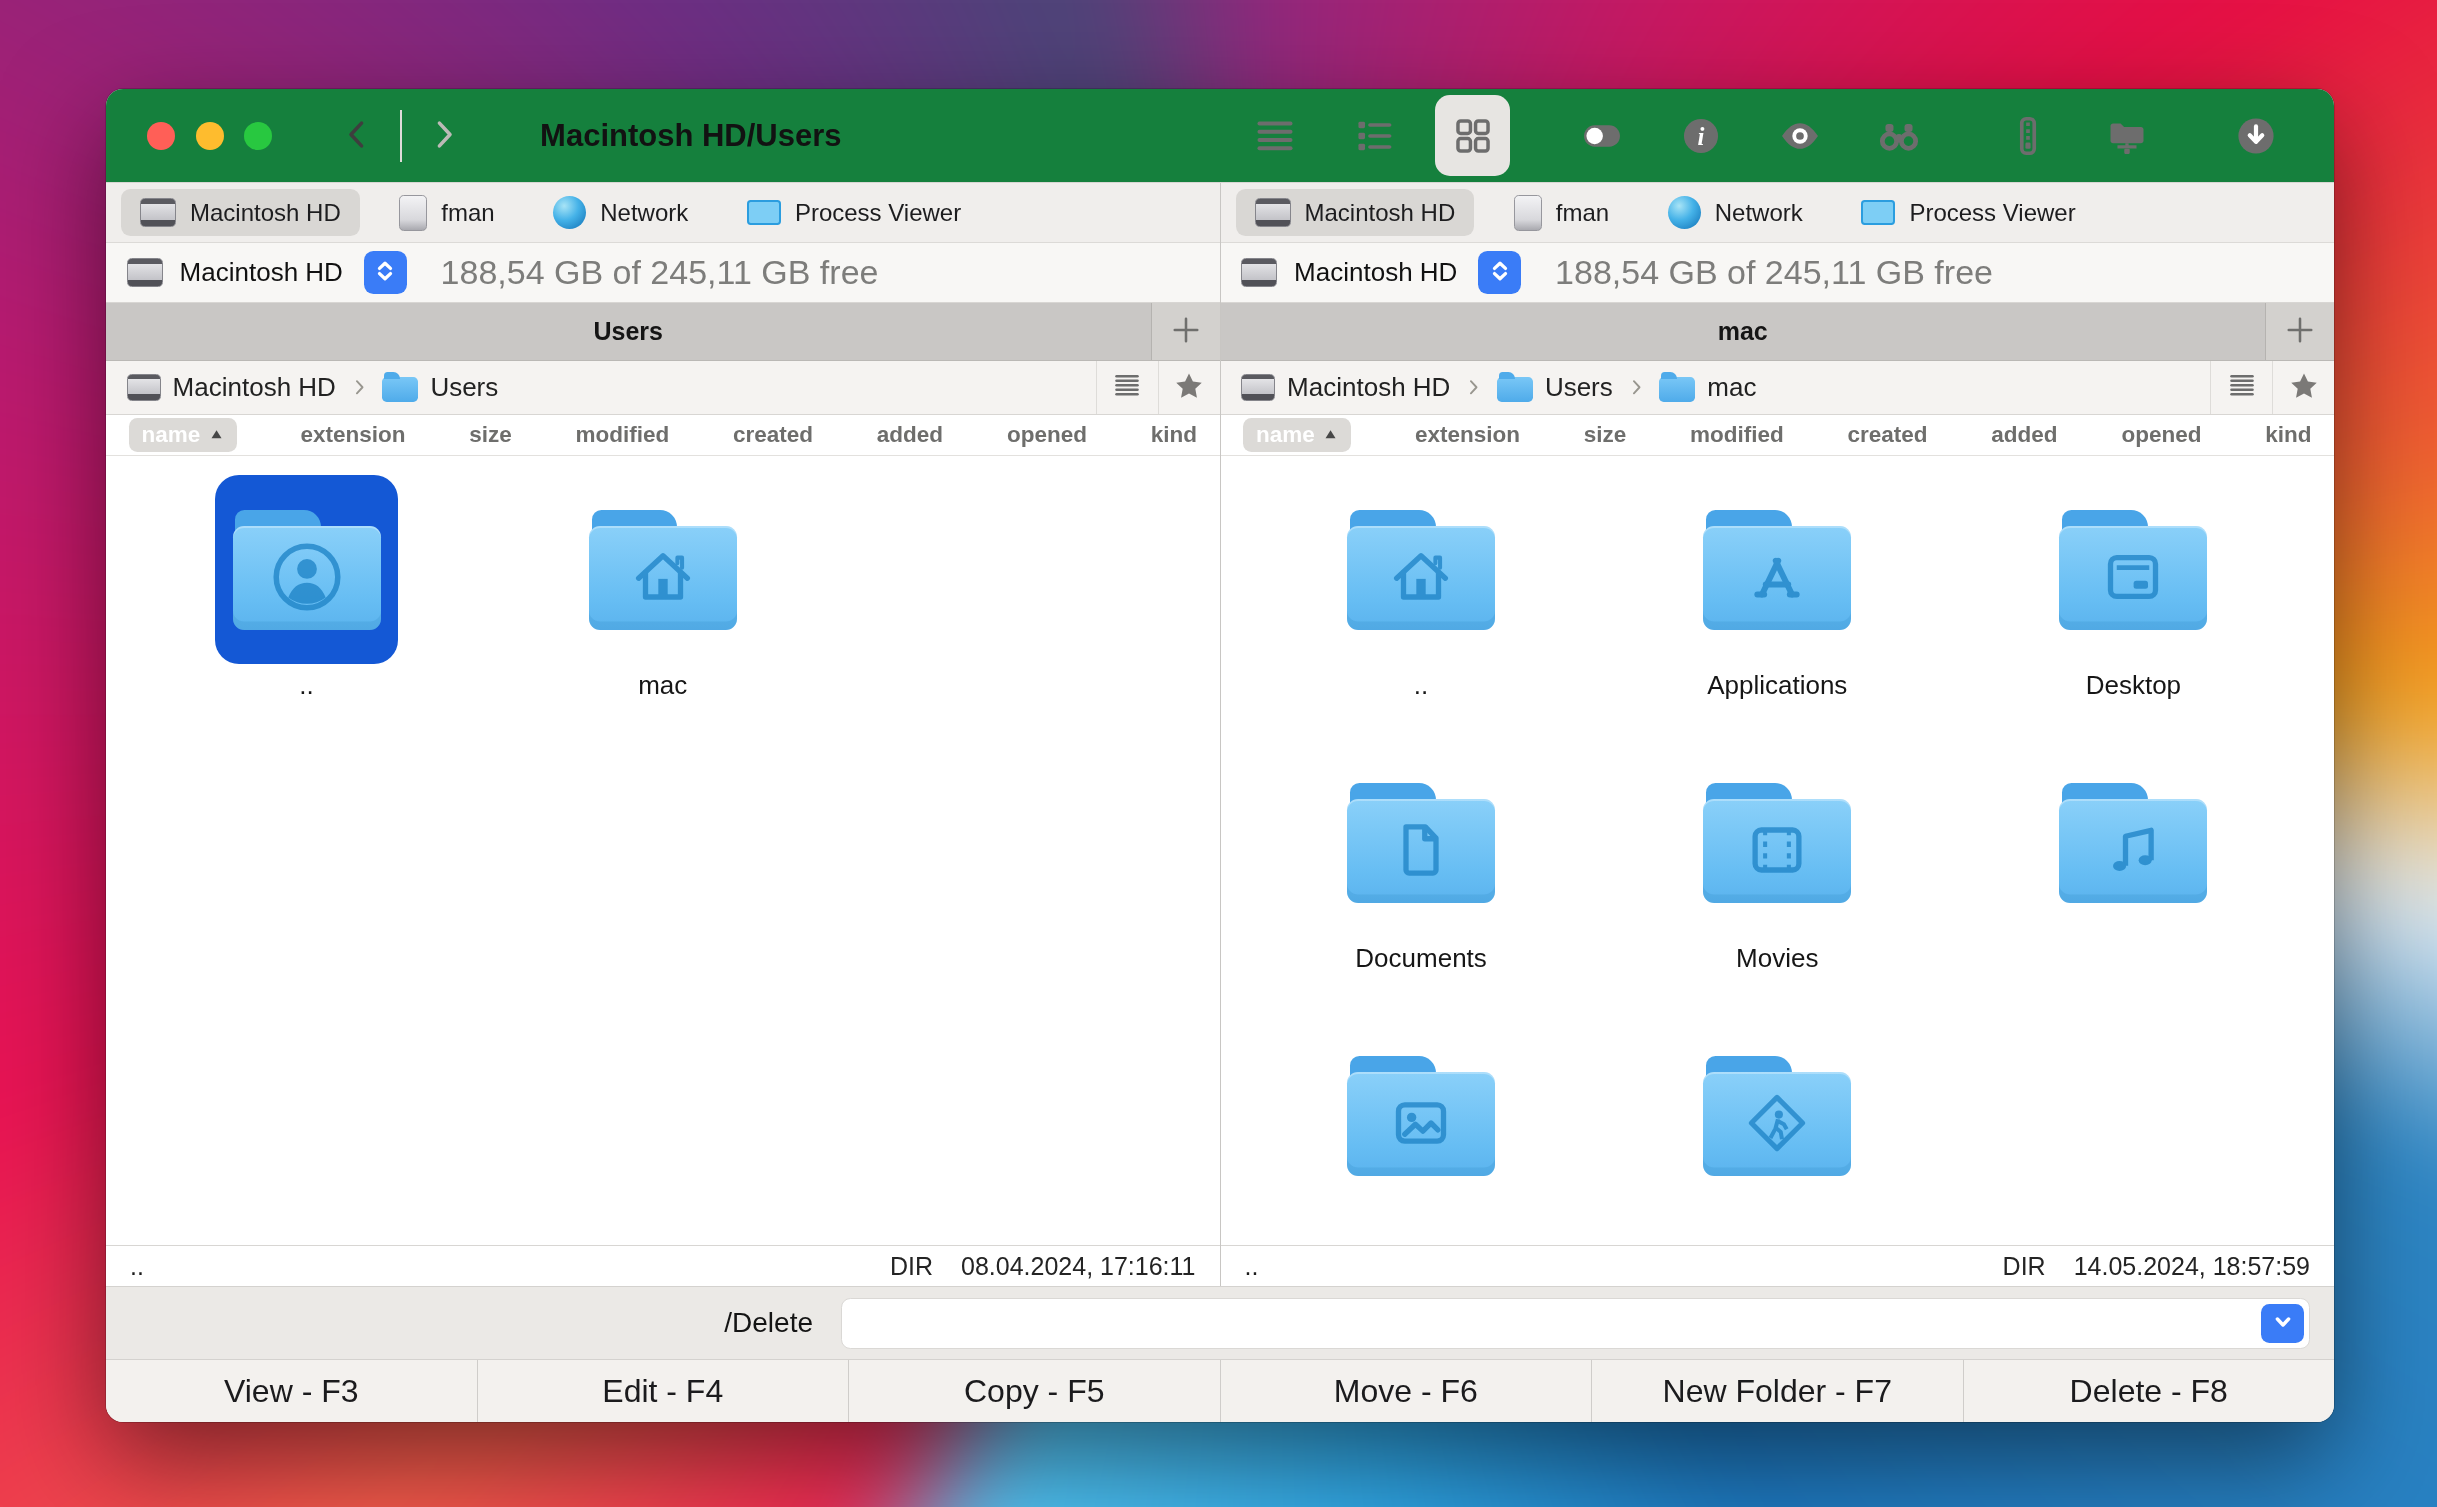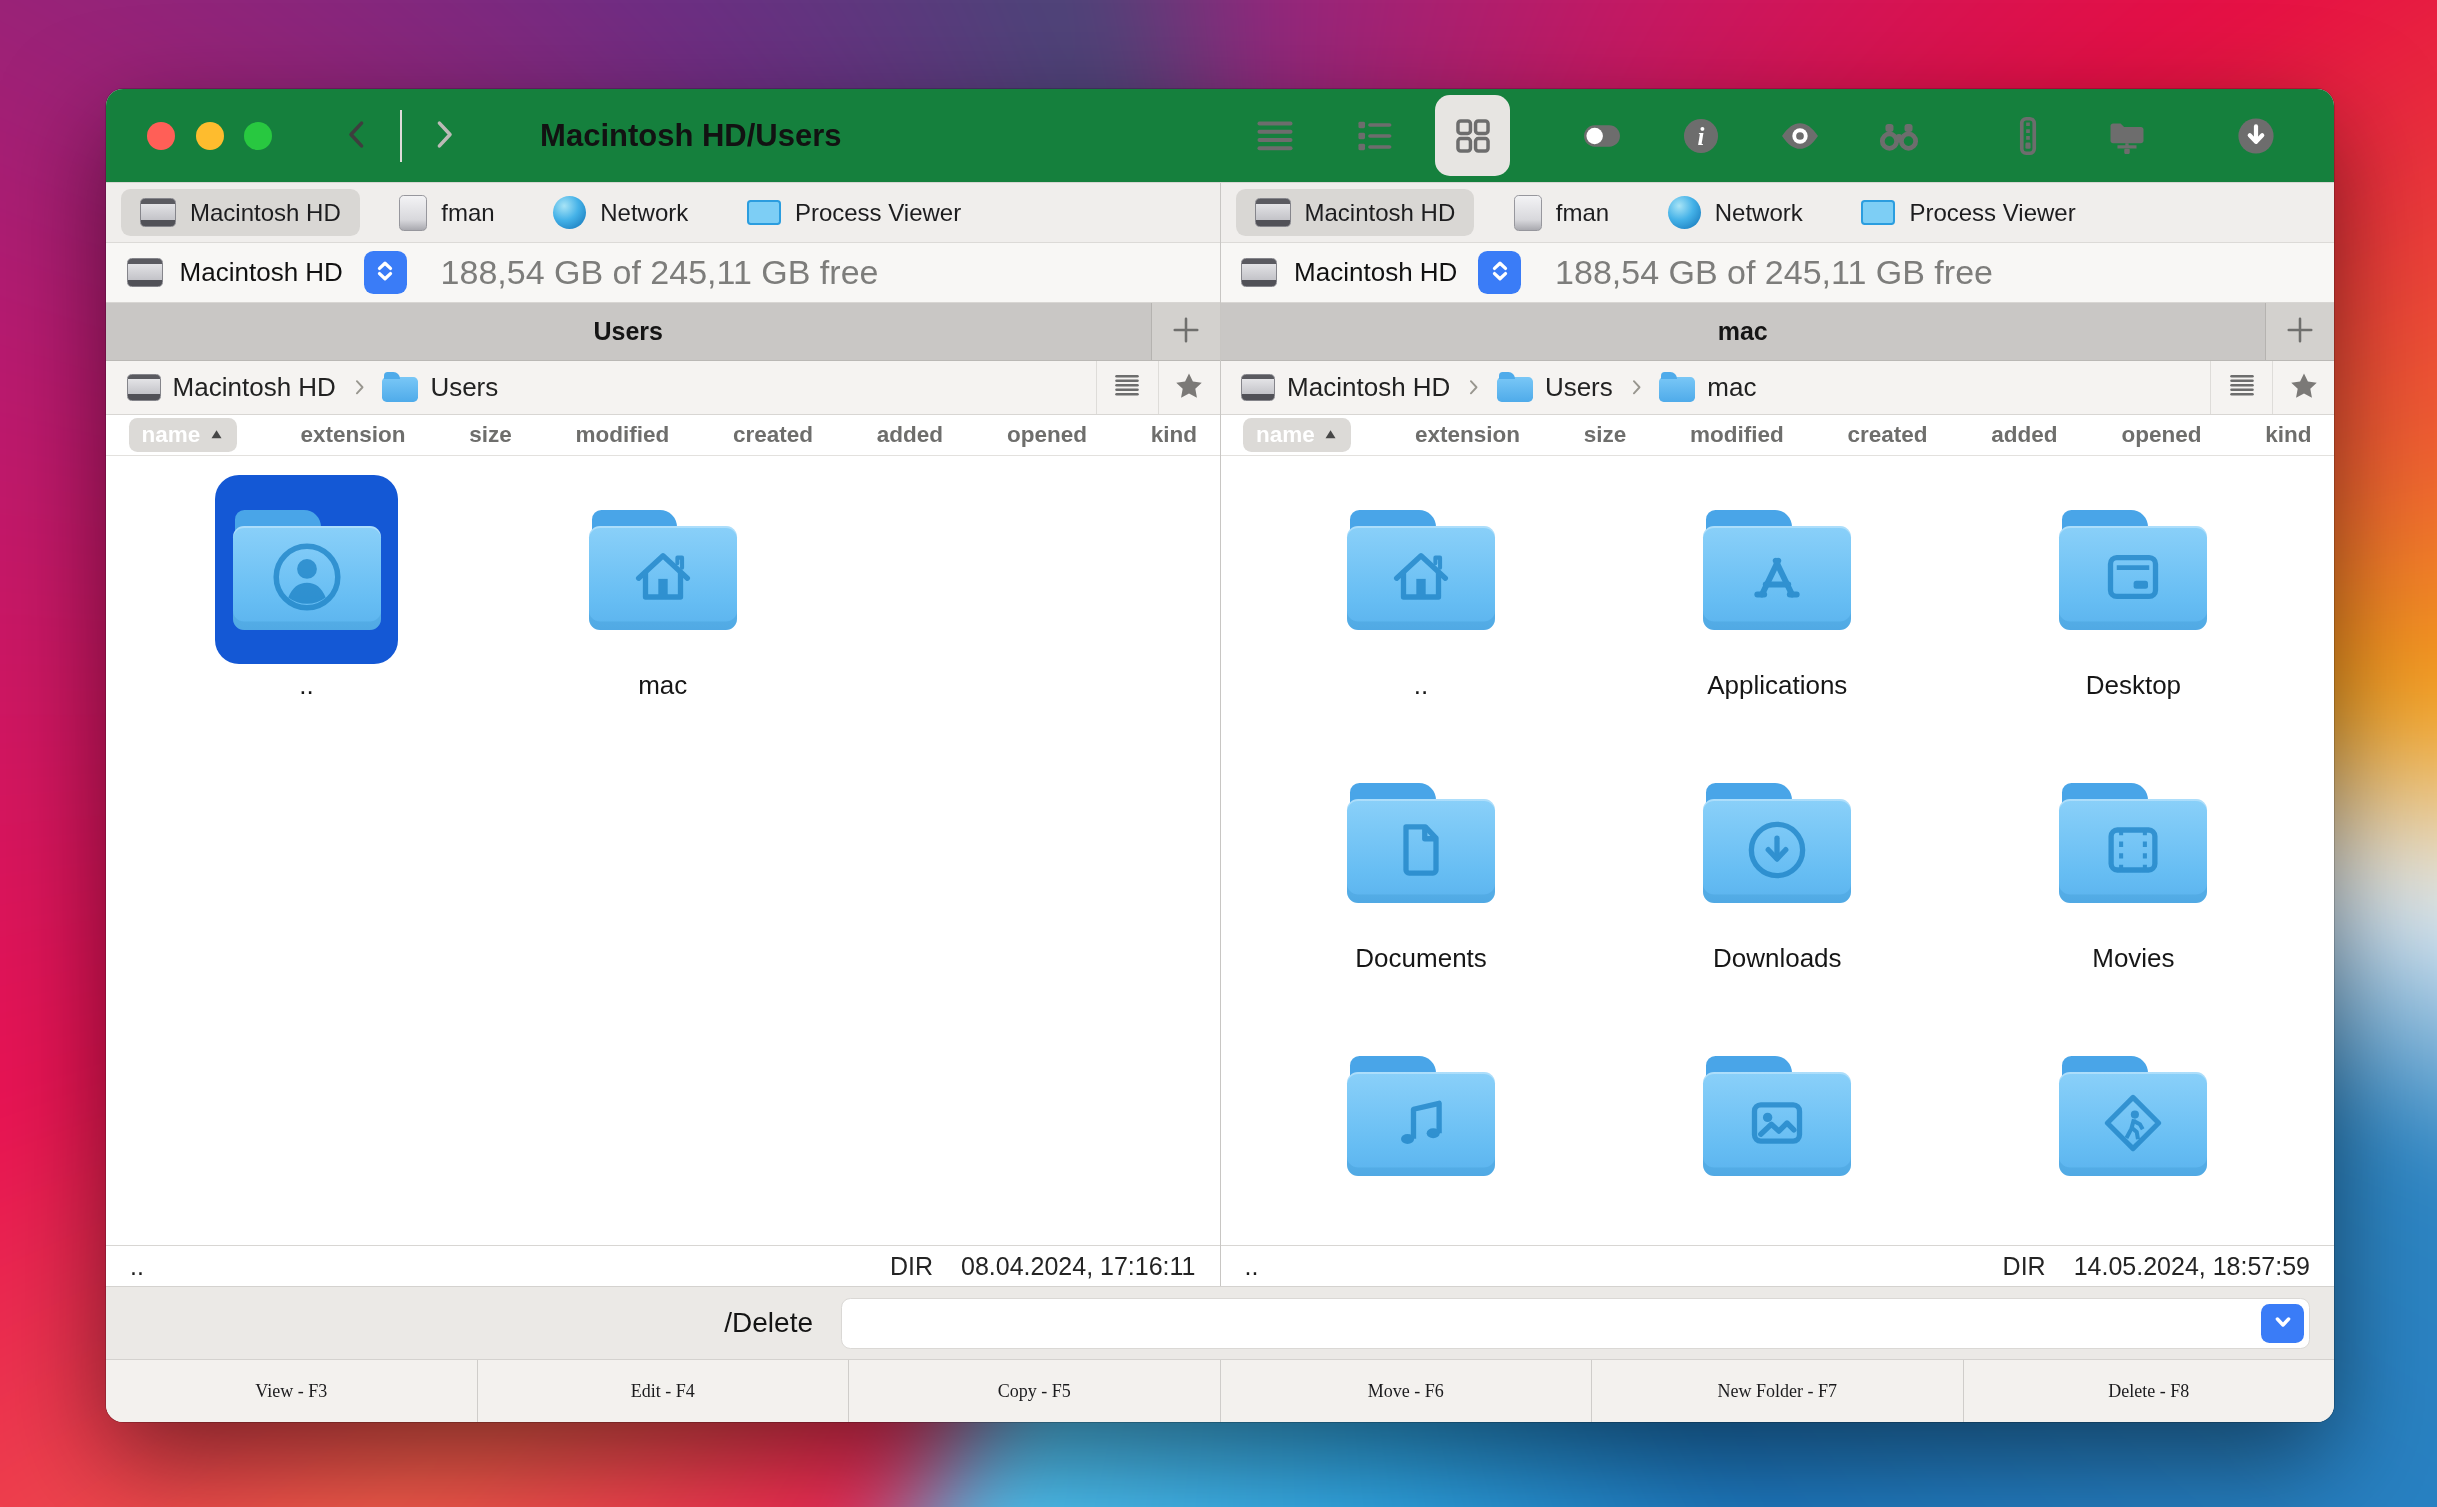--- a/index.html
+++ b/index.html
@@ -122,22 +122,22 @@
   .cmdbox { flex:1; height:51px; background:#fff; border:1.9px solid #dad8d5; border-radius:9.4px;
     display:flex; align-items:center; padding:0 4.7px 0 15px; }
   .cmdbox input { flex:1; height:100%; border:none; outline:none; background:transparent;
     font-size:26px; font-family:"Liberation Sans", sans-serif; color:#111; }
   .cmdbtn { width:43px; height:39px; border-radius:8.4px; background:var(--accent); border:none;
     display:flex; align-items:center; justify-content:center; }
   .cmdbtn svg { width:24px; height:24px; }
 
   
   .fnrow { height:62px; flex:0 0 auto; background:#f3f1ee; display:flex; }
-  .fnbtn { flex:1; border:none; background:none; font-size:18px; color:#1b1b1d;
-    border-left:1.9px solid #cfcdca; font-family:Liberation Serif, serif; }
+  .fnbtn { flex:1; border:none; background:none; font-size:32px; color:#1b1b1d;
+    border-left:1.9px solid #cfcdca; font-family:Liberation Sans, sans-serif; }
   .fnbtn:first-child { border-left:none; }
 </style>
 </head>
 <body>
 
 <div class="bg" id="bg" style="background: conic-gradient(at 52% 47%, rgb(147, 39, 124) 0deg, rgb(200, 24, 97) 30deg, rgb(230, 15, 68) 55deg, rgb(238, 95, 49) 78deg, rgb(242, 160, 29) 90deg, rgb(226, 235, 242) 100deg, rgb(46, 134, 196) 112deg, rgb(29, 119, 190) 150deg, rgb(46, 164, 226) 172deg, rgb(82, 196, 242) 200deg, rgb(239, 37, 83) 207deg, rgb(242, 92, 73) 228deg, rgb(232, 19, 83) 252deg, rgb(185, 26, 111) 285deg, rgb(110, 45, 131) 318deg, rgb(74, 70, 120) 344deg, rgb(147, 39, 124) 360deg);"></div>
 
 <div class="window">
   <div class="titlebar">
     <div class="traffic">
@@ -578,36 +578,20 @@
               </div>
             </div>
             <div class="flabel">Documents</div>
           </div>
           <div class="fitem">
             <div class="ficon">
               <div class="folder">
                 <div class="ftab"></div>
                 <div class="fbody"></div>
                 <div class="fglyph">
-                  <svg viewBox="0 0 24 24" fill="none" stroke="#1f84c7" stroke-width="1.7" stroke-linecap="round" stroke-linejoin="round">
-                    <circle cx="12" cy="12" r="8.2"></circle>
-                    <path d="M12 8.2v6.4"></path>
-                    <path d="M9.2 11.9l2.8 3 2.8-3"></path>
-                  </svg>
-                </div>
-              </div>
-            </div>
-            <div class="flabel">Downloads</div>
-          </div>
-          <div class="fitem">
-            <div class="ficon">
-              <div class="folder">
-                <div class="ftab"></div>
-                <div class="fbody"></div>
-                <div class="fglyph">
                   <svg viewBox="0 0 24 24" fill="none" stroke="#1f84c7" stroke-width="1.7">
                     <rect x="5" y="5.6" width="14" height="12.8" rx="2"></rect>
                     <path d="M8.2 5.6v12.8M15.8 5.6v12.8" stroke-width="1.3" stroke-dasharray="1.7 2"></path>
                   </svg>
                 </div>
               </div>
             </div>
             <div class="flabel">Movies</div>
           </div>
           <div class="fitem">

